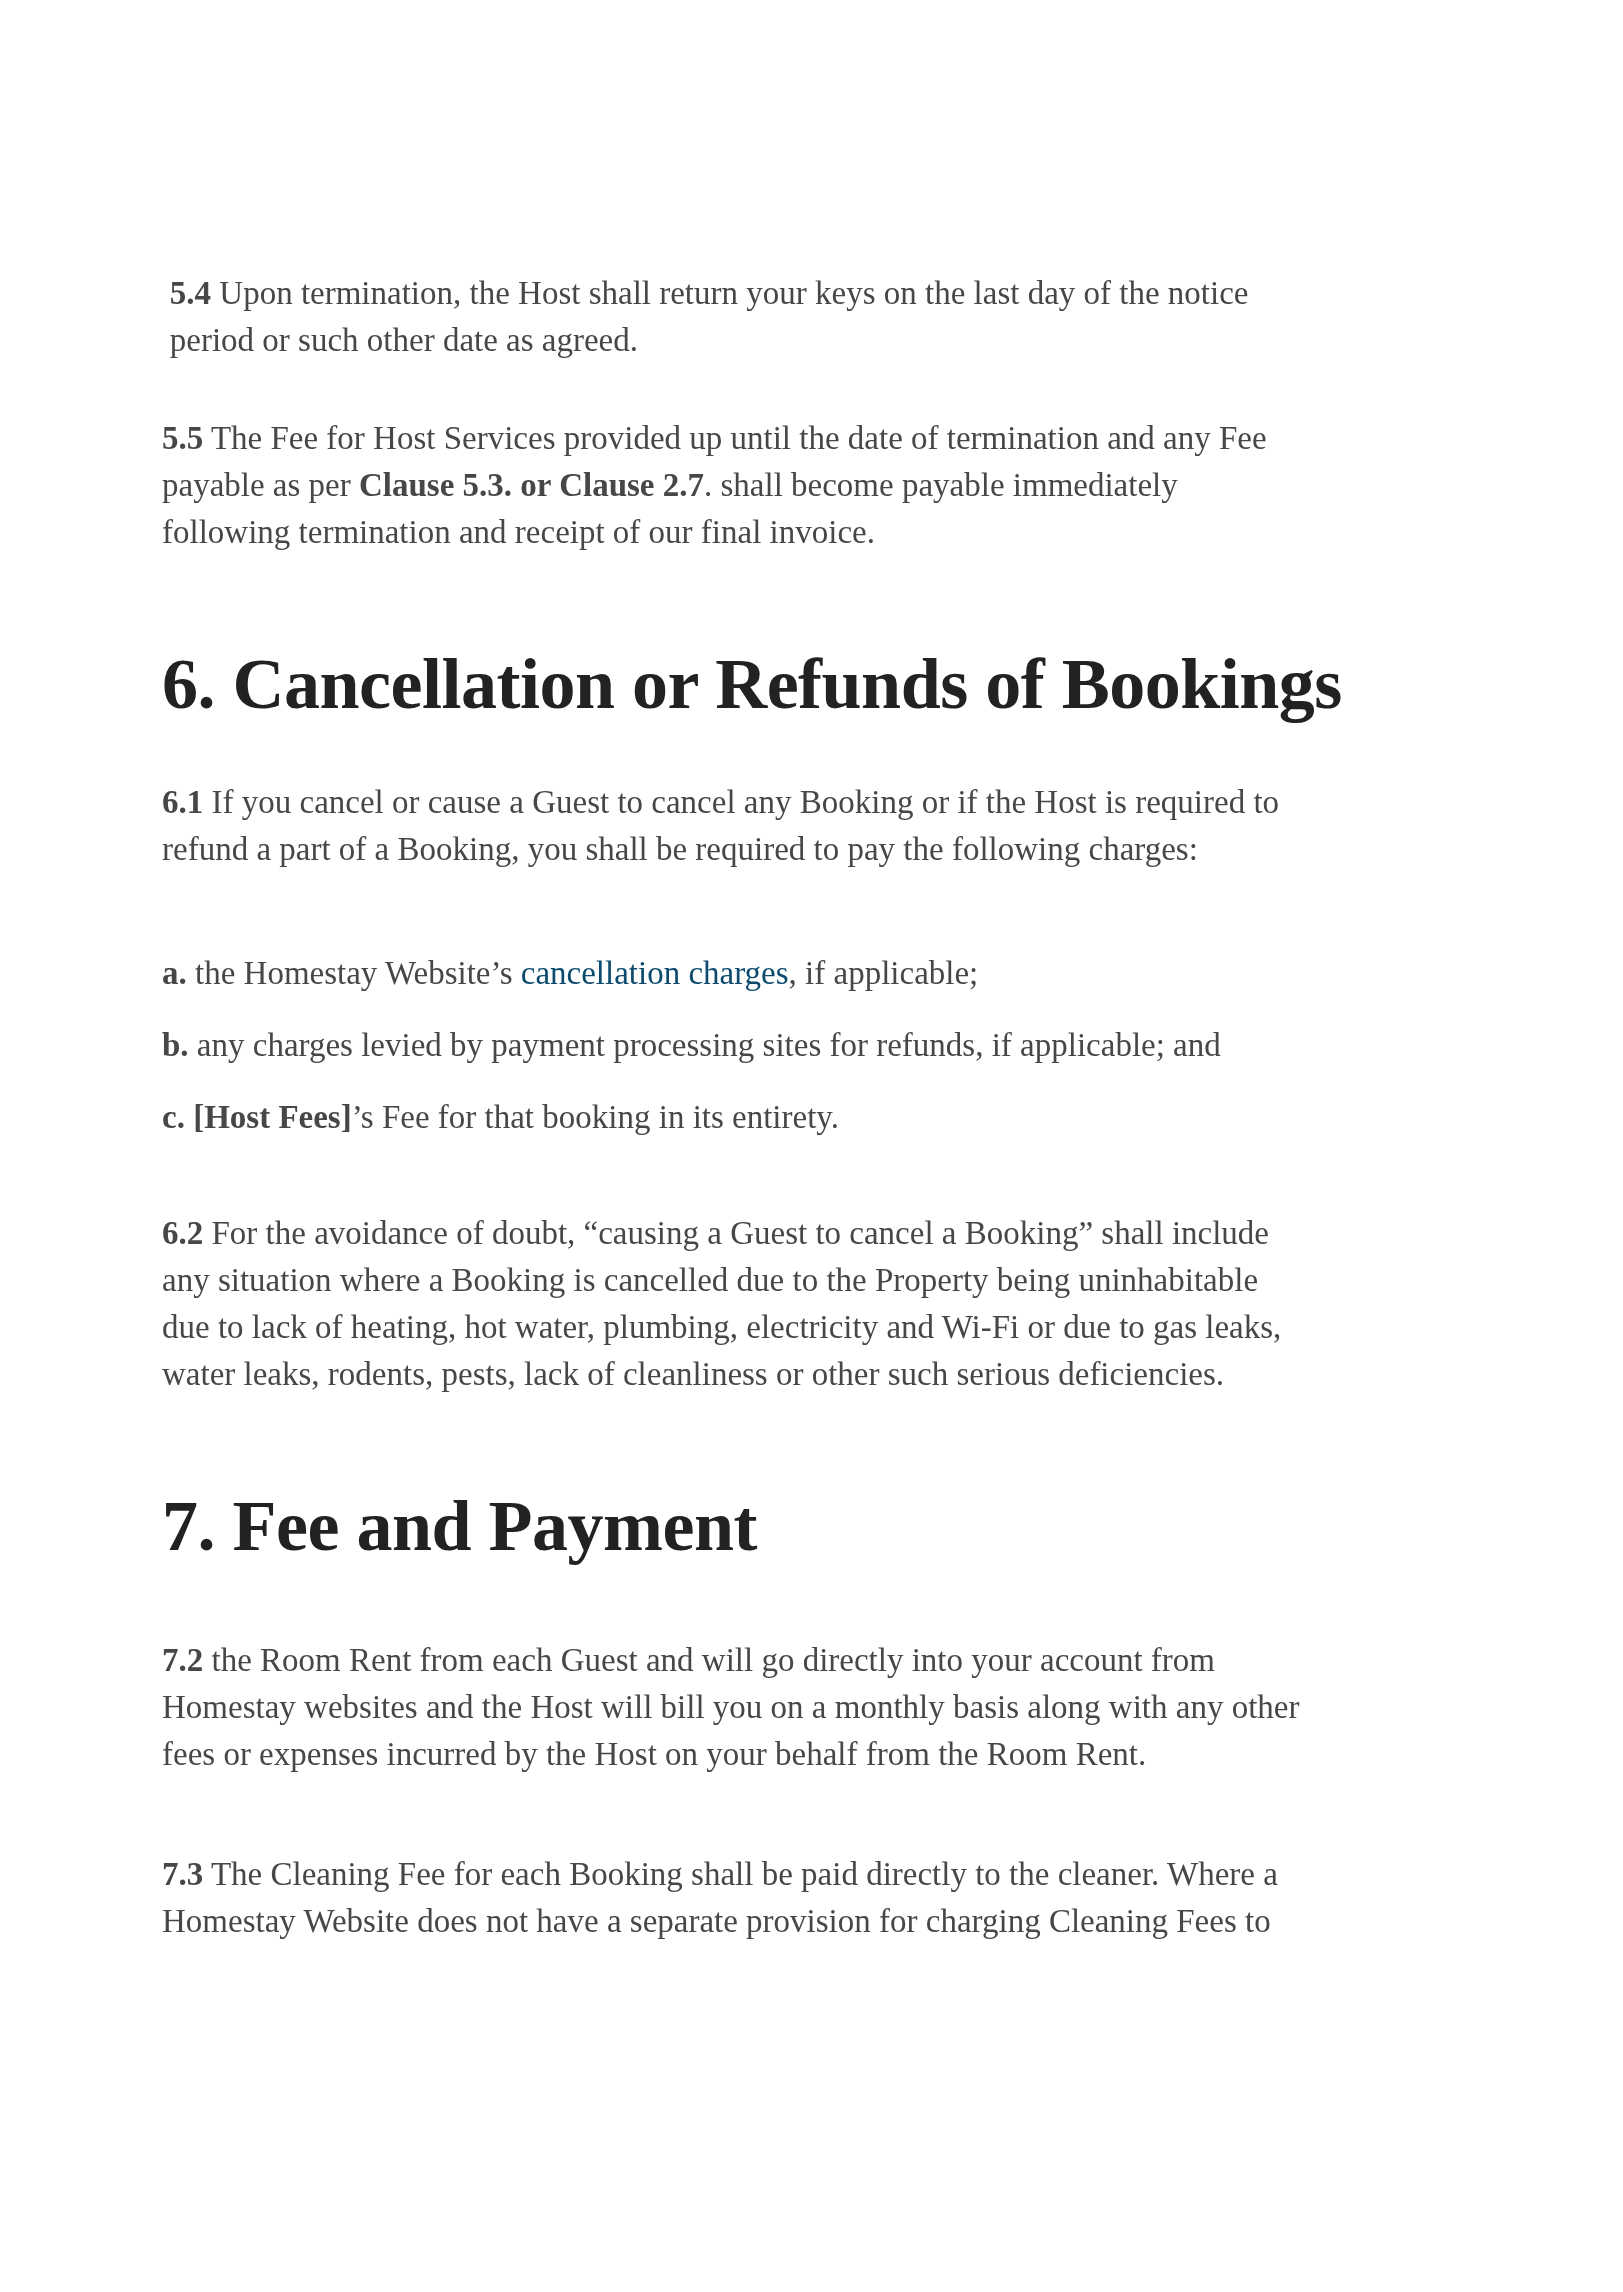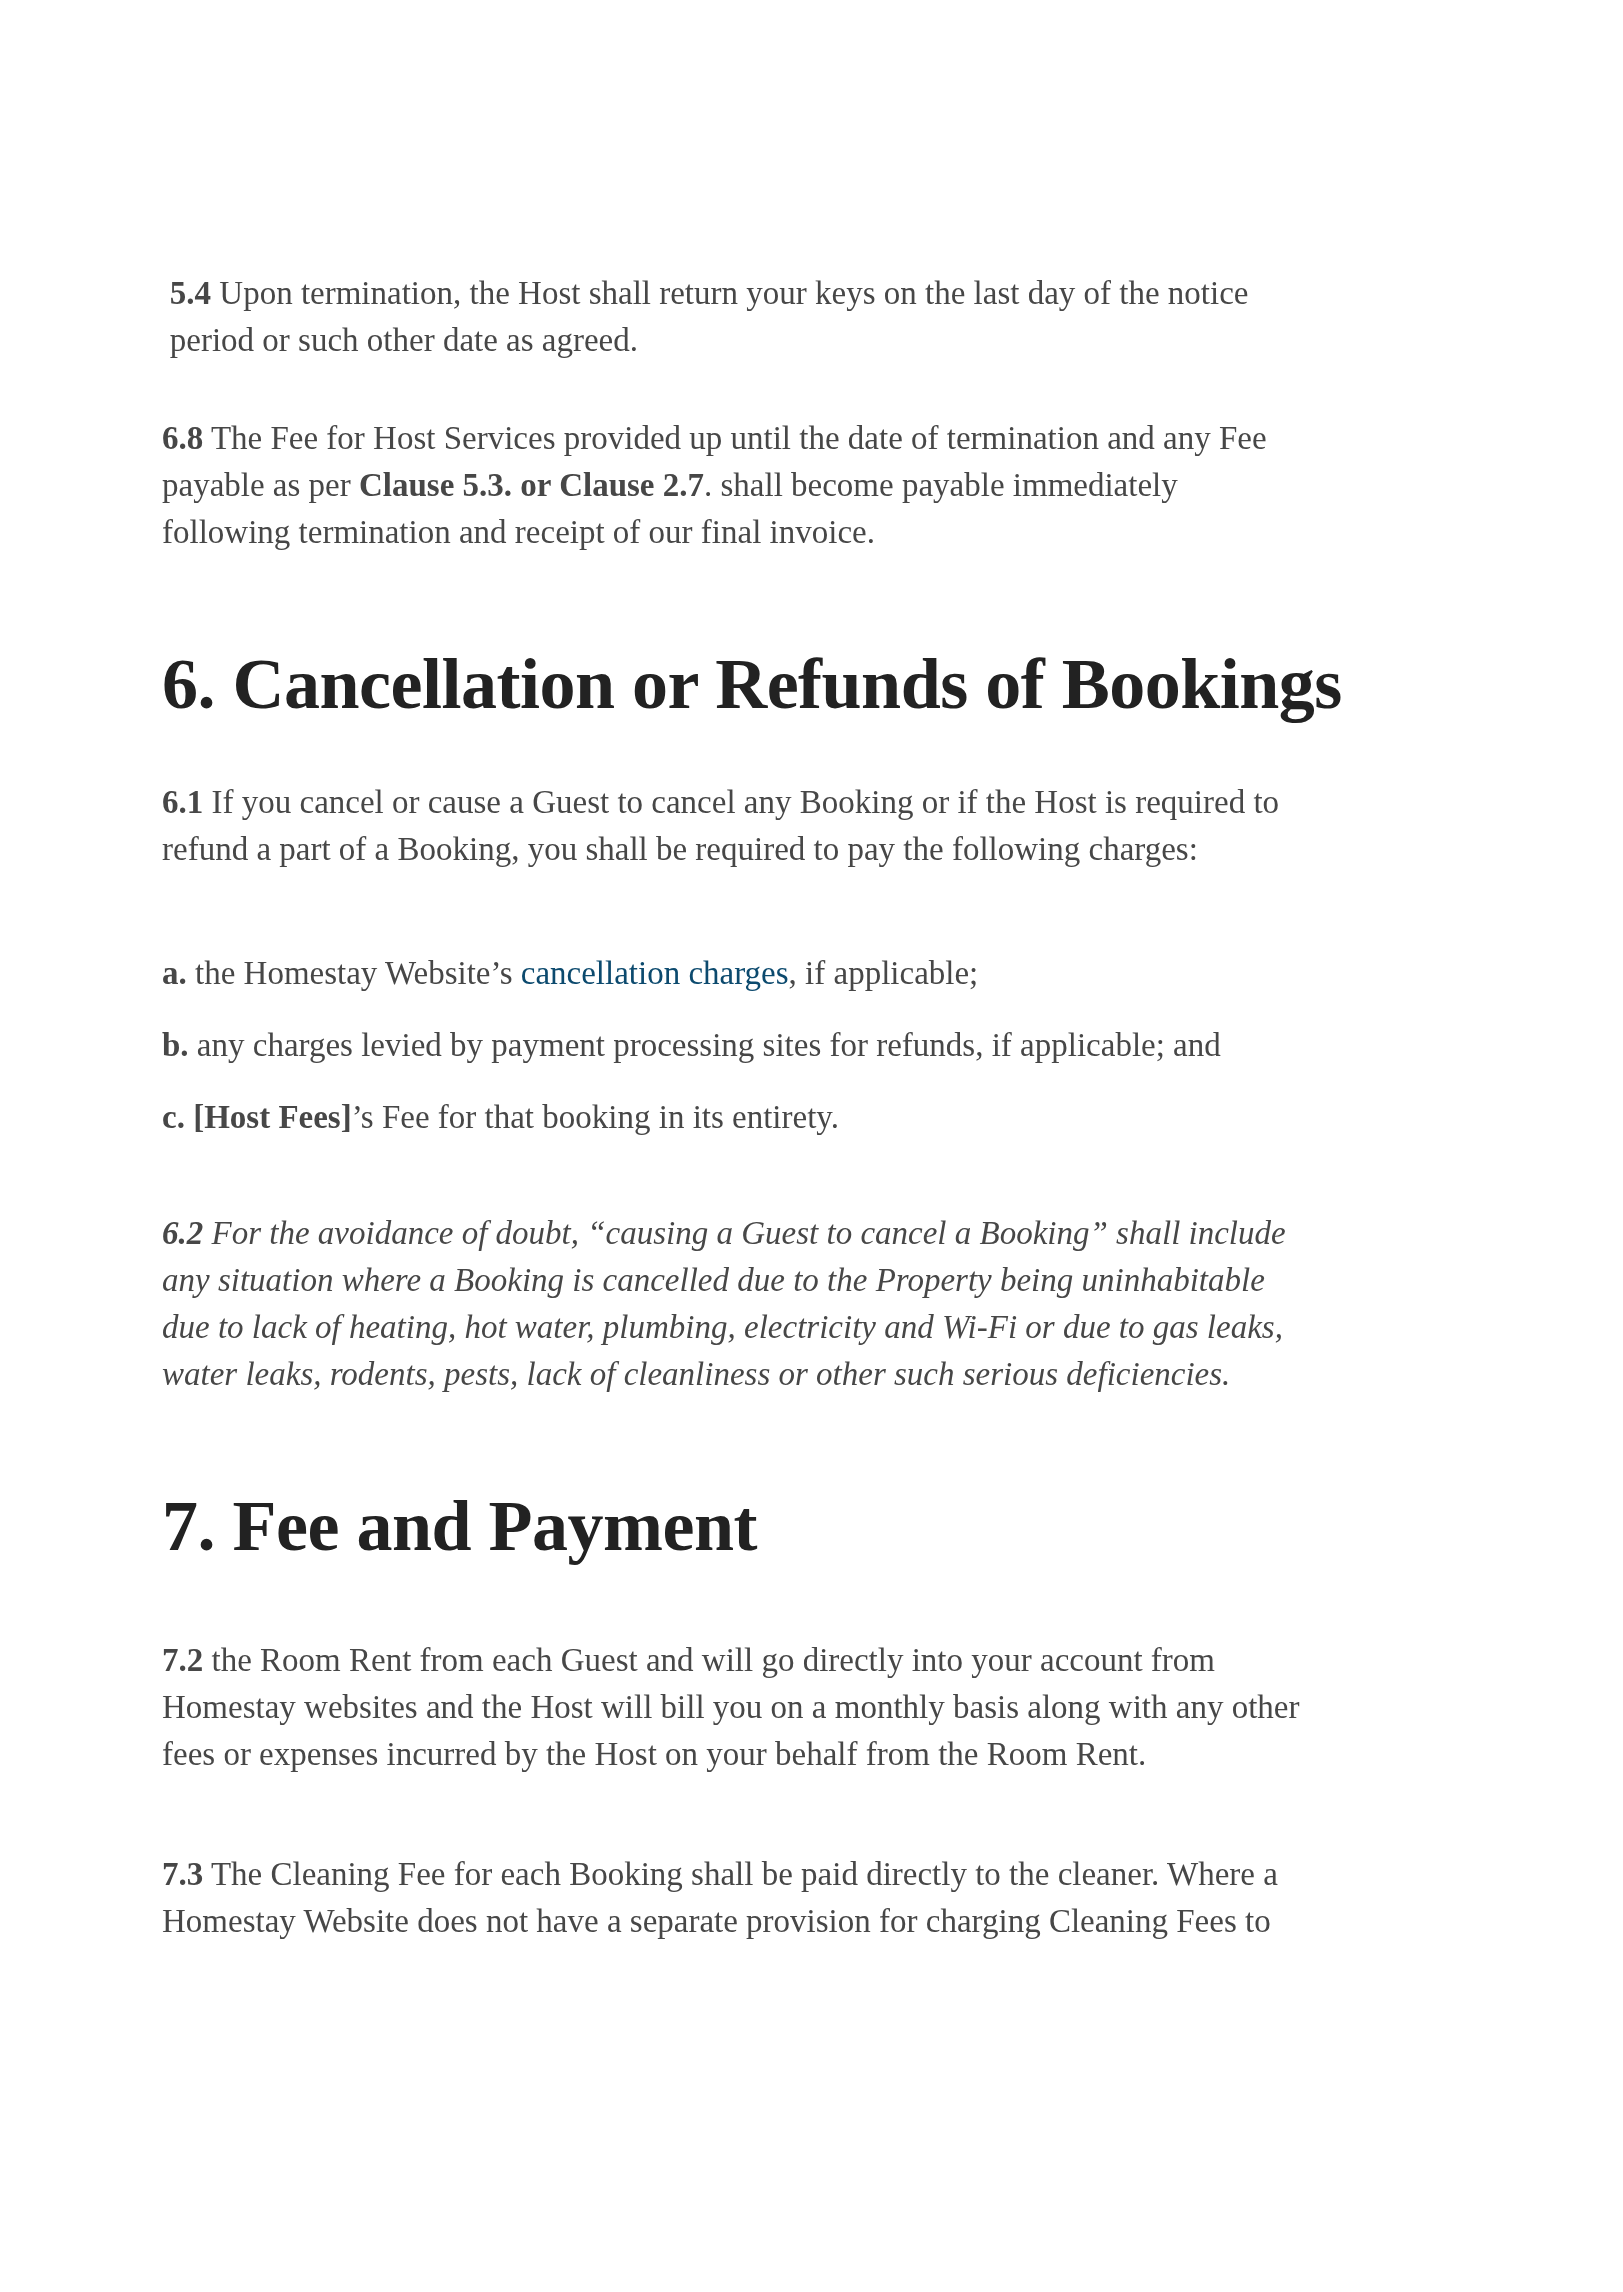--- a/index.html
+++ b/index.html
@@ -34,36 +34,36 @@
     white-space: pre-line;
   }
   .alt-font { color: #0c4a6e; }
   #p54 { padding-left: 7.8px; }
   #p55 { margin-top: 51px; }
   #h6  { margin-top: 91px; }
   #p61 { margin-top: 58px; }
   #pa  { margin-top: 77px; }
   #pb  { margin-top: 24.5px; }
   #pc  { margin-top: 25.5px; }
-  #p62 { margin-top: 69px; font-style: italic; }
+  #p62 { margin-top: 69px; }
   #h7  { margin-top: 91px; }
   #p71 { margin-top: 60px; }
   #p72 { margin-top: 74px; }
   #p73 { margin-top: 73px; }
 </style>
 </head>
 <body>
 
 <div class="page">
   <div class="content">
 
     <p class="body-para" id="p54"><b>5.4</b><span> Upon termination, the Host shall return your keys on the last day of the notice
 period or such other date as agreed.</span></p>
 
-    <p class="body-para" id="p55"><b>6.8</b><span> The Fee for Host Services provided up until the date of termination and any Fee
+    <p class="body-para" id="p55"><b>5.5</b><span> The Fee for Host Services provided up until the date of termination and any Fee
 payable as per </span><b>Clause 5.3. or Clause 2.7</b><span>. shall become payable immediately
 following termination and receipt of our final invoice.</span></p>
 
     <h1 class="section-heading" id="h6">6. Cancellation or Refunds of Bookings</h1>
 
     <p class="body-para" id="p61"><b>6.1</b><span> If you cancel or cause a Guest to cancel any Booking or if the Host is required to
 refund a part of a Booking, you shall be required to pay the following charges:</span></p>
 
     <p class="body-para" id="pa"><b>a.</b><span> the Homestay Website’s </span><span class="alt-font">cancellation charges</span><span>, if applicable;</span></p>
 

